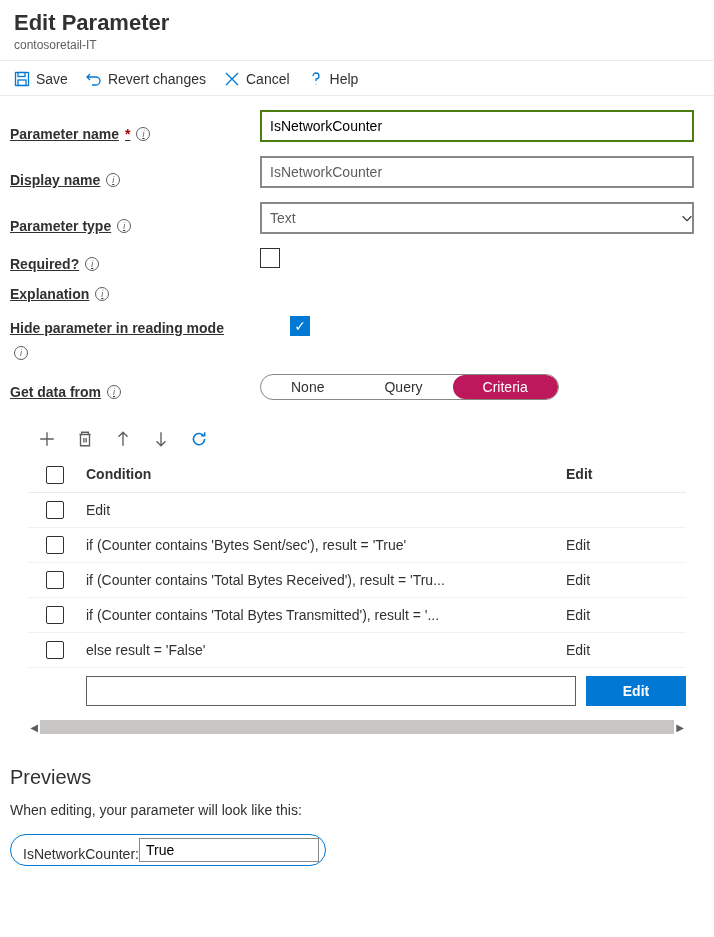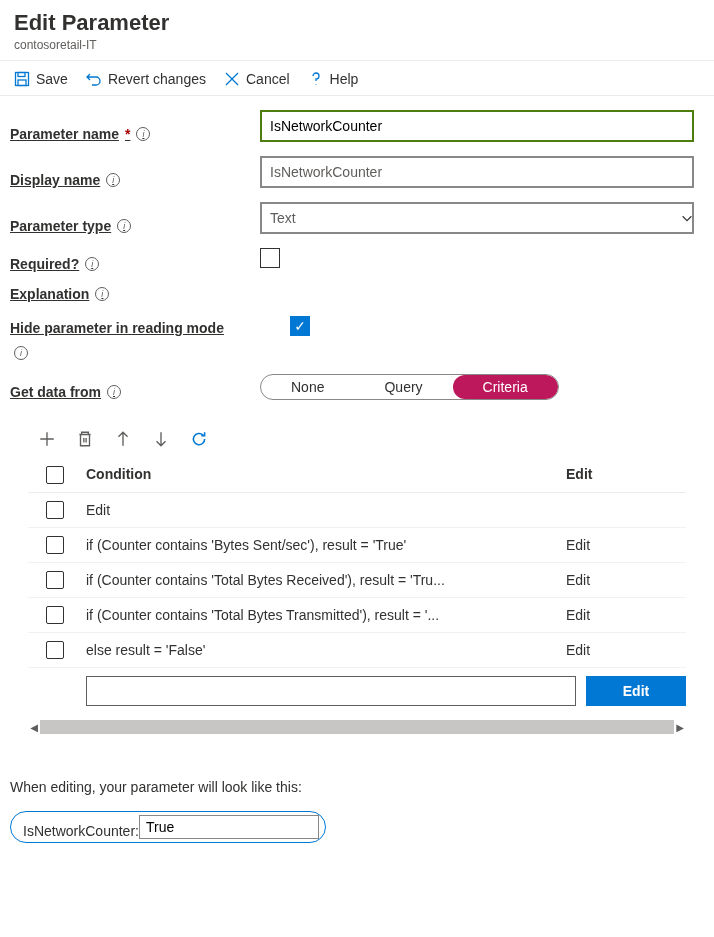--- a/index.html
+++ b/index.html
@@ -239,18 +239,19 @@
 
   <div class="scroll-bar">
     <div class="scroll-arrow">◀</div>
     <div class="scroll-track"></div>
     <div class="scroll-arrow">▶</div>
   </div>
 
 </div>
 
 <div class="previews">
+  <h2>Previews</h2>
   <div class="prev-note">When editing, your parameter will look like this:</div>
   <div class="pill">
     <span class="pill-label">IsNetworkCounter:</span>
     <input class="pill-input" value="True" style="">
   </div>
 </div>
 
 </body></html>

